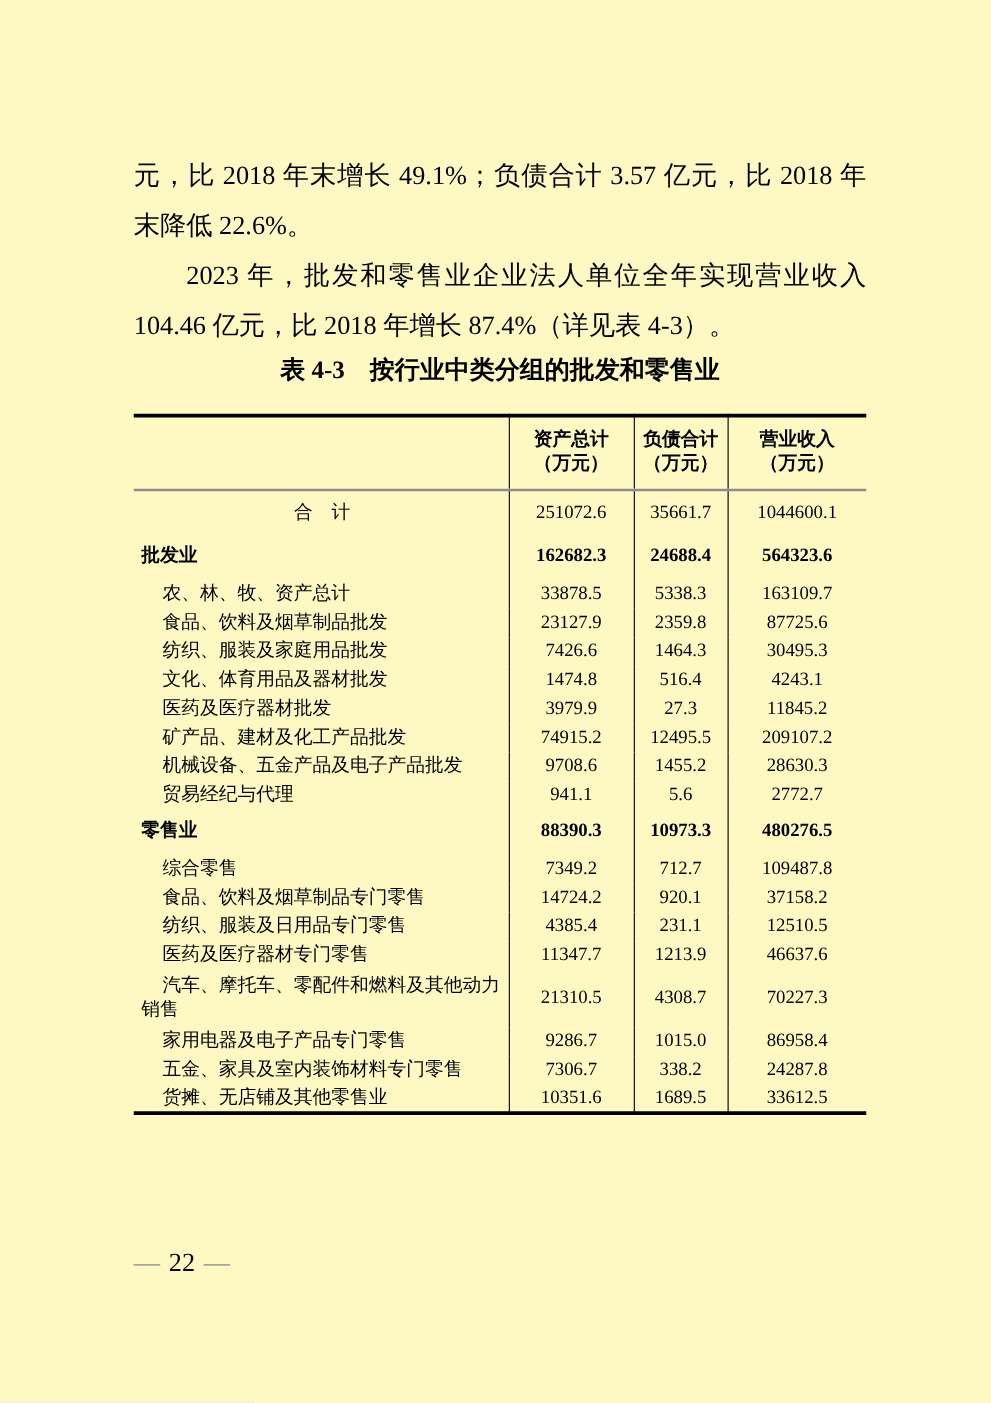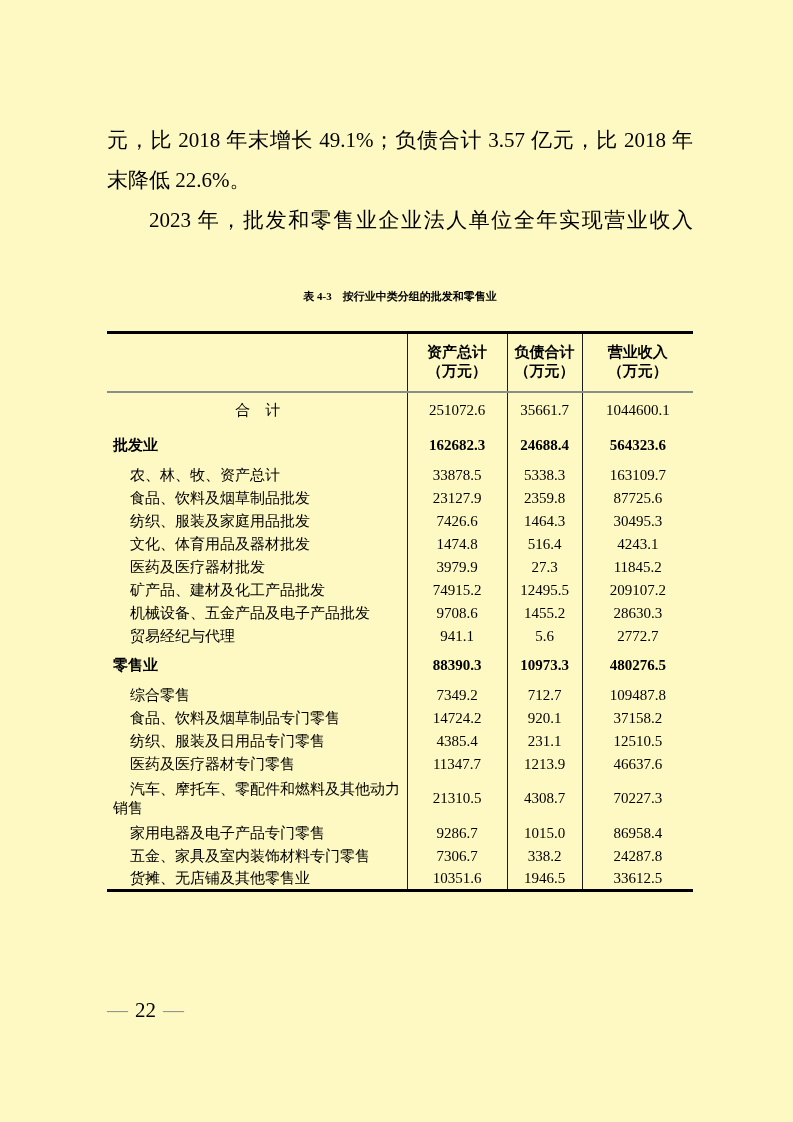--- a/index.html
+++ b/index.html
@@ -9,21 +9,21 @@
     font-family:"Liberation Serif","DejaVu Serif",serif; color:#000;
     margin:0 auto; overflow:hidden;
   }
   
   .body-text { position:absolute; left:107px; top:120px; width:586px; font-size:21px; }
   .tline { height:40px; line-height:40px; white-space:nowrap; }
   .tline.just { white-space:normal; text-align:justify; text-align-last:justify; }
   .tline.ind { padding-left:42px; }
   
   .table-title { position:absolute; left:107px; top:284px; width:586px;
-    text-align:center; font-weight:bold; font-size:11px; line-height:24px; }
+    text-align:center; font-weight:bold; font-size:20px; line-height:24px; }
   
   table.stat { position:absolute; left:107px; top:331px; width:586px;
     border-collapse:collapse; table-layout:fixed;
     border-top:3px solid #000; border-bottom:3px solid #000; }
   table.stat th, table.stat td { font-size:15px; line-height:19px; vertical-align:middle; }
   table.stat thead tr { border-bottom:2px solid #8c8c8c; }
   table.stat th { height:59px; font-weight:bold; text-align:center; }
   .c1,.c2,.c3 { border-right:1px solid #1a1a1a; }
   td.lbl { text-align:left; padding:0 4px 0 6px; }
   td.num { text-align:center; padding:0 2px; }
@@ -41,20 +41,21 @@
 </style>
 </head>
 <body>
 
 <div class="page">
 
   <div class="body-text">
     <div class="tline just">元，比 2018 年末增长 49.1%；负债合计 3.57 亿元，比 2018 年</div>
     <div class="tline">末降低 22.6%。</div>
     <div class="tline just ind">2023 年，批发和零售业企业法人单位全年实现营业收入</div>
+    <div class="tline">104.46 亿元，比 2018 年增长 87.4%（详见表 4-3）。</div>
   </div>
 
   <div class="table-title">
     <div>表 4-3　按行业中类分组的批发和零售业</div>
   </div>
 
   <table class="stat">
     <colgroup>
         <col style="width:300px">
         <col style="width:100px">
@@ -183,21 +184,21 @@
       </tr>
       <tr class="row-item">
         <td class="c1 lbl">五金、家具及室内装饰材料专门零售</td>
         <td class="c2 num">7306.7</td>
         <td class="c3 num">338.2</td>
         <td class="num">24287.8</td>
       </tr>
       <tr class="row-item">
         <td class="c1 lbl">货摊、无店铺及其他零售业</td>
         <td class="c2 num">10351.6</td>
-        <td class="c3 num">1946.5</td>
+        <td class="c3 num">1689.5</td>
         <td class="num">33612.5</td>
       </tr>
     </tbody>
   </table>
 
   <div class="footer">
     <span class="dash">—</span><span class="pnum">22</span><span class="dash">—</span>
   </div>
 
 </div>

